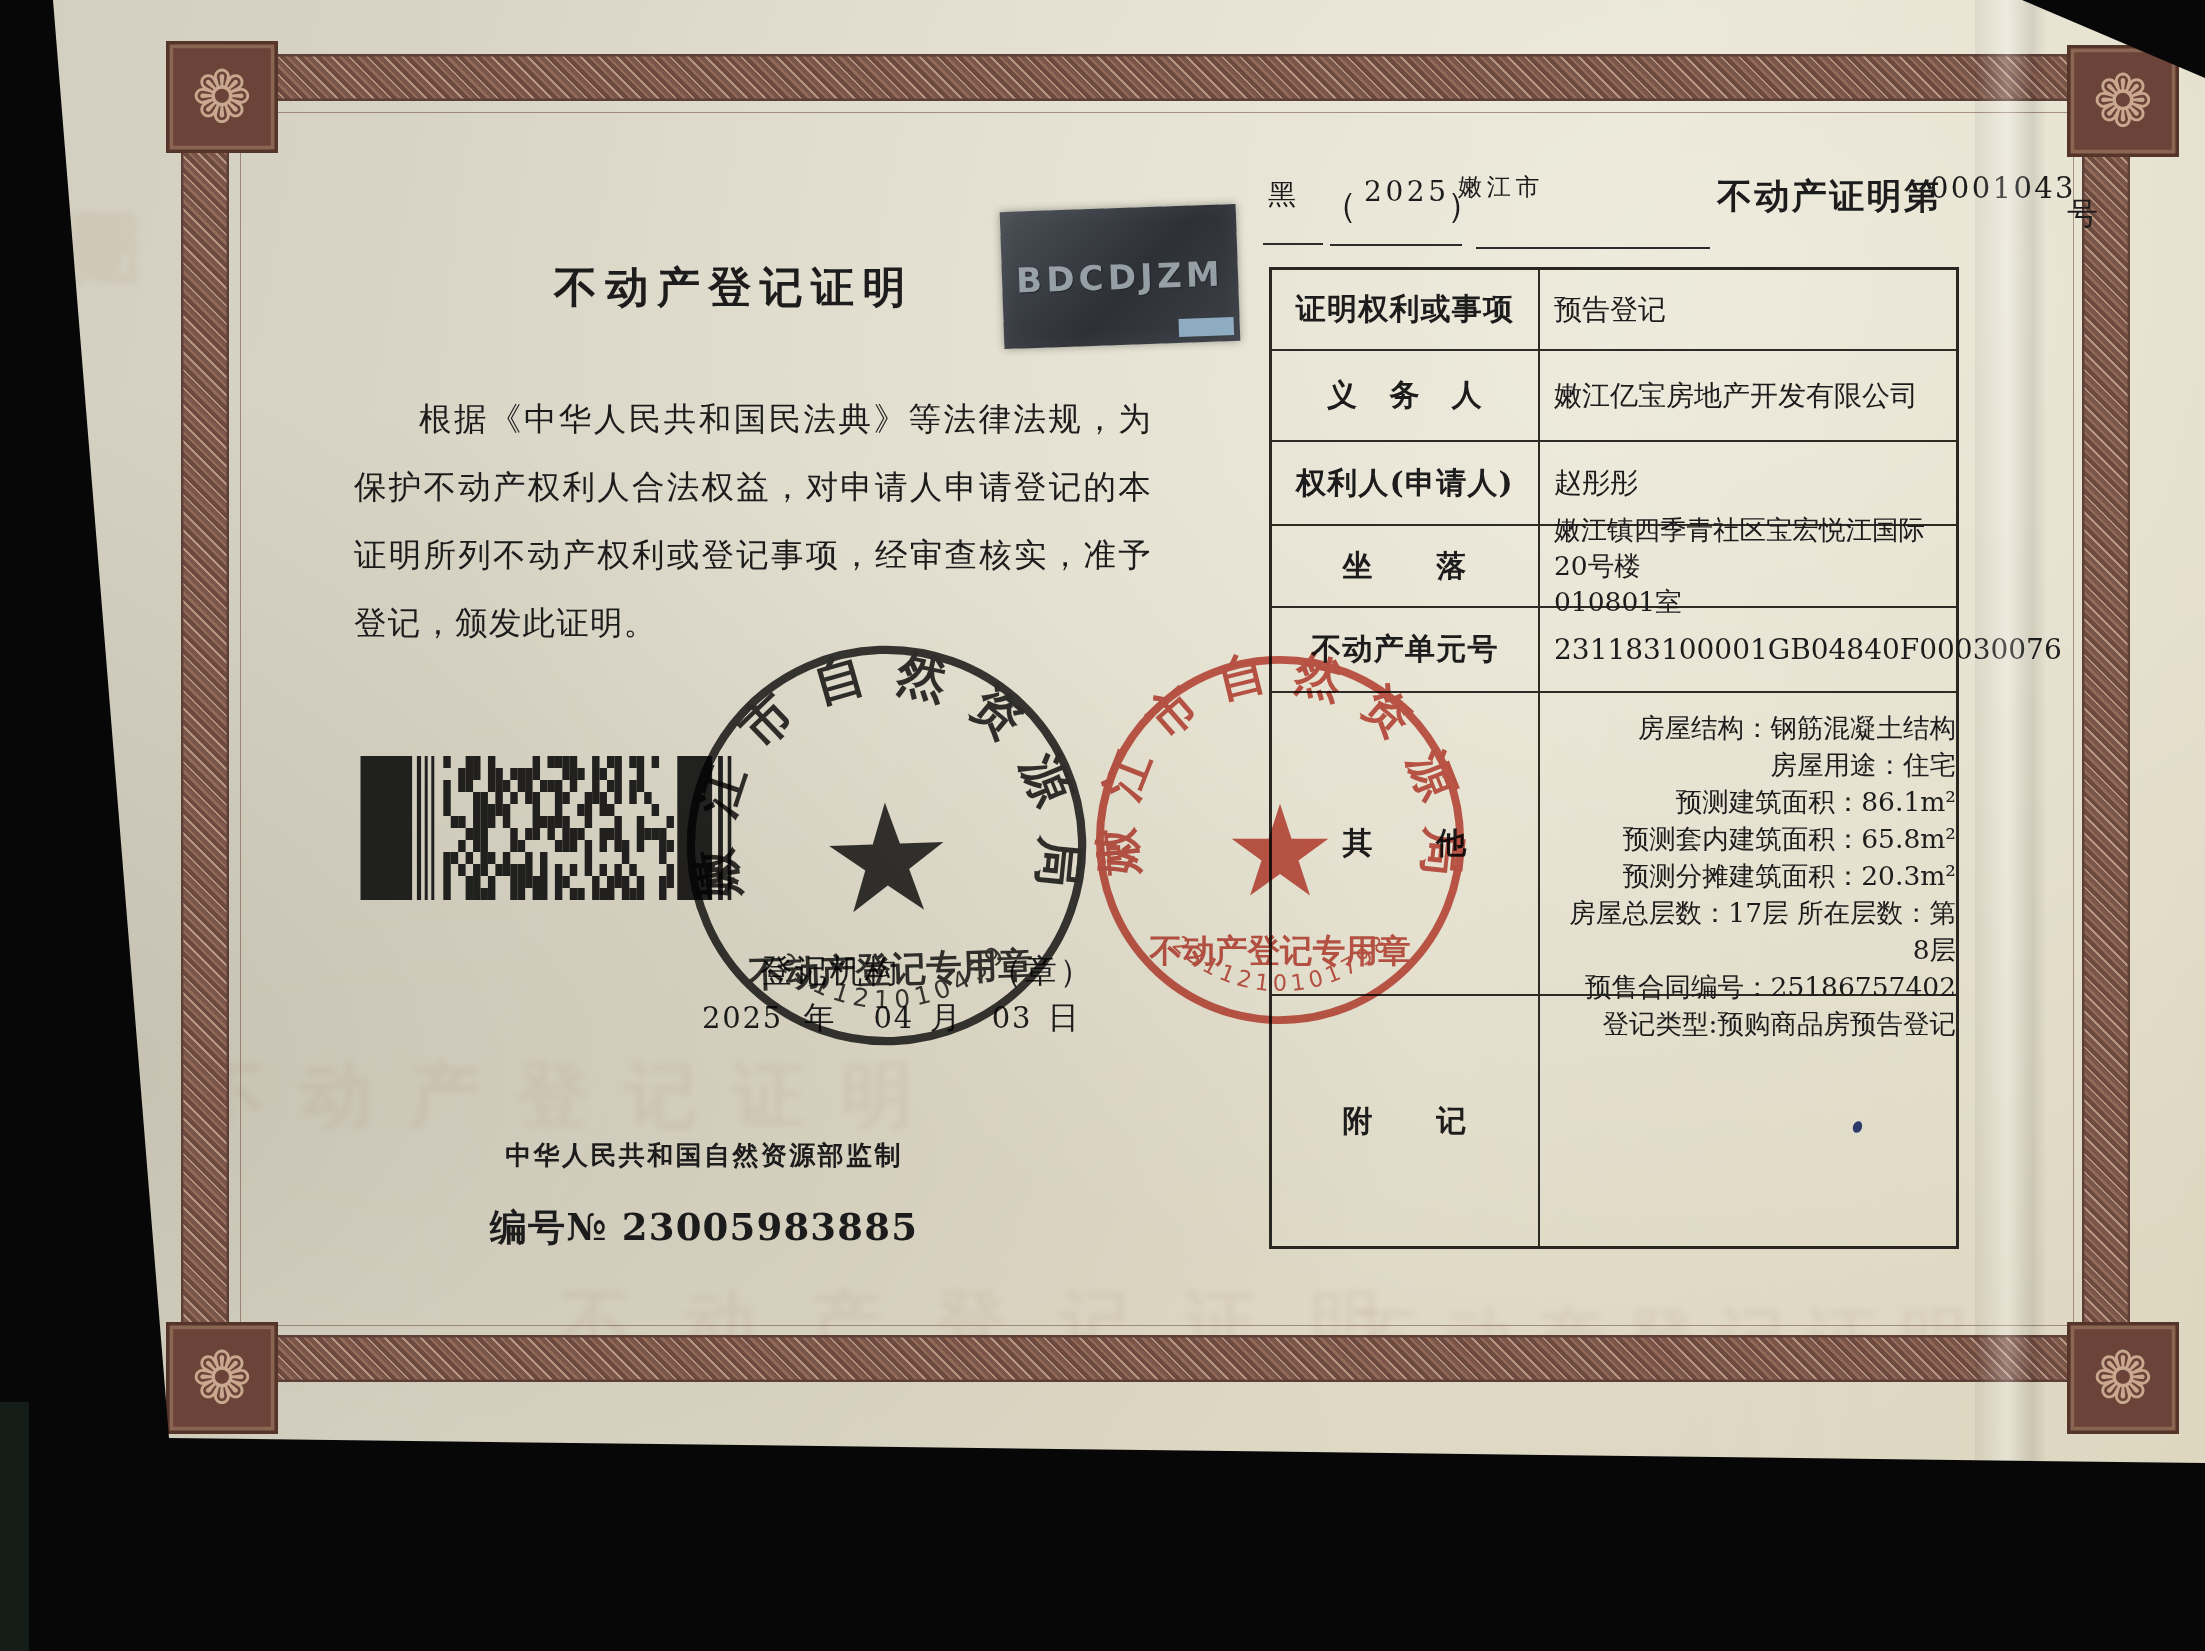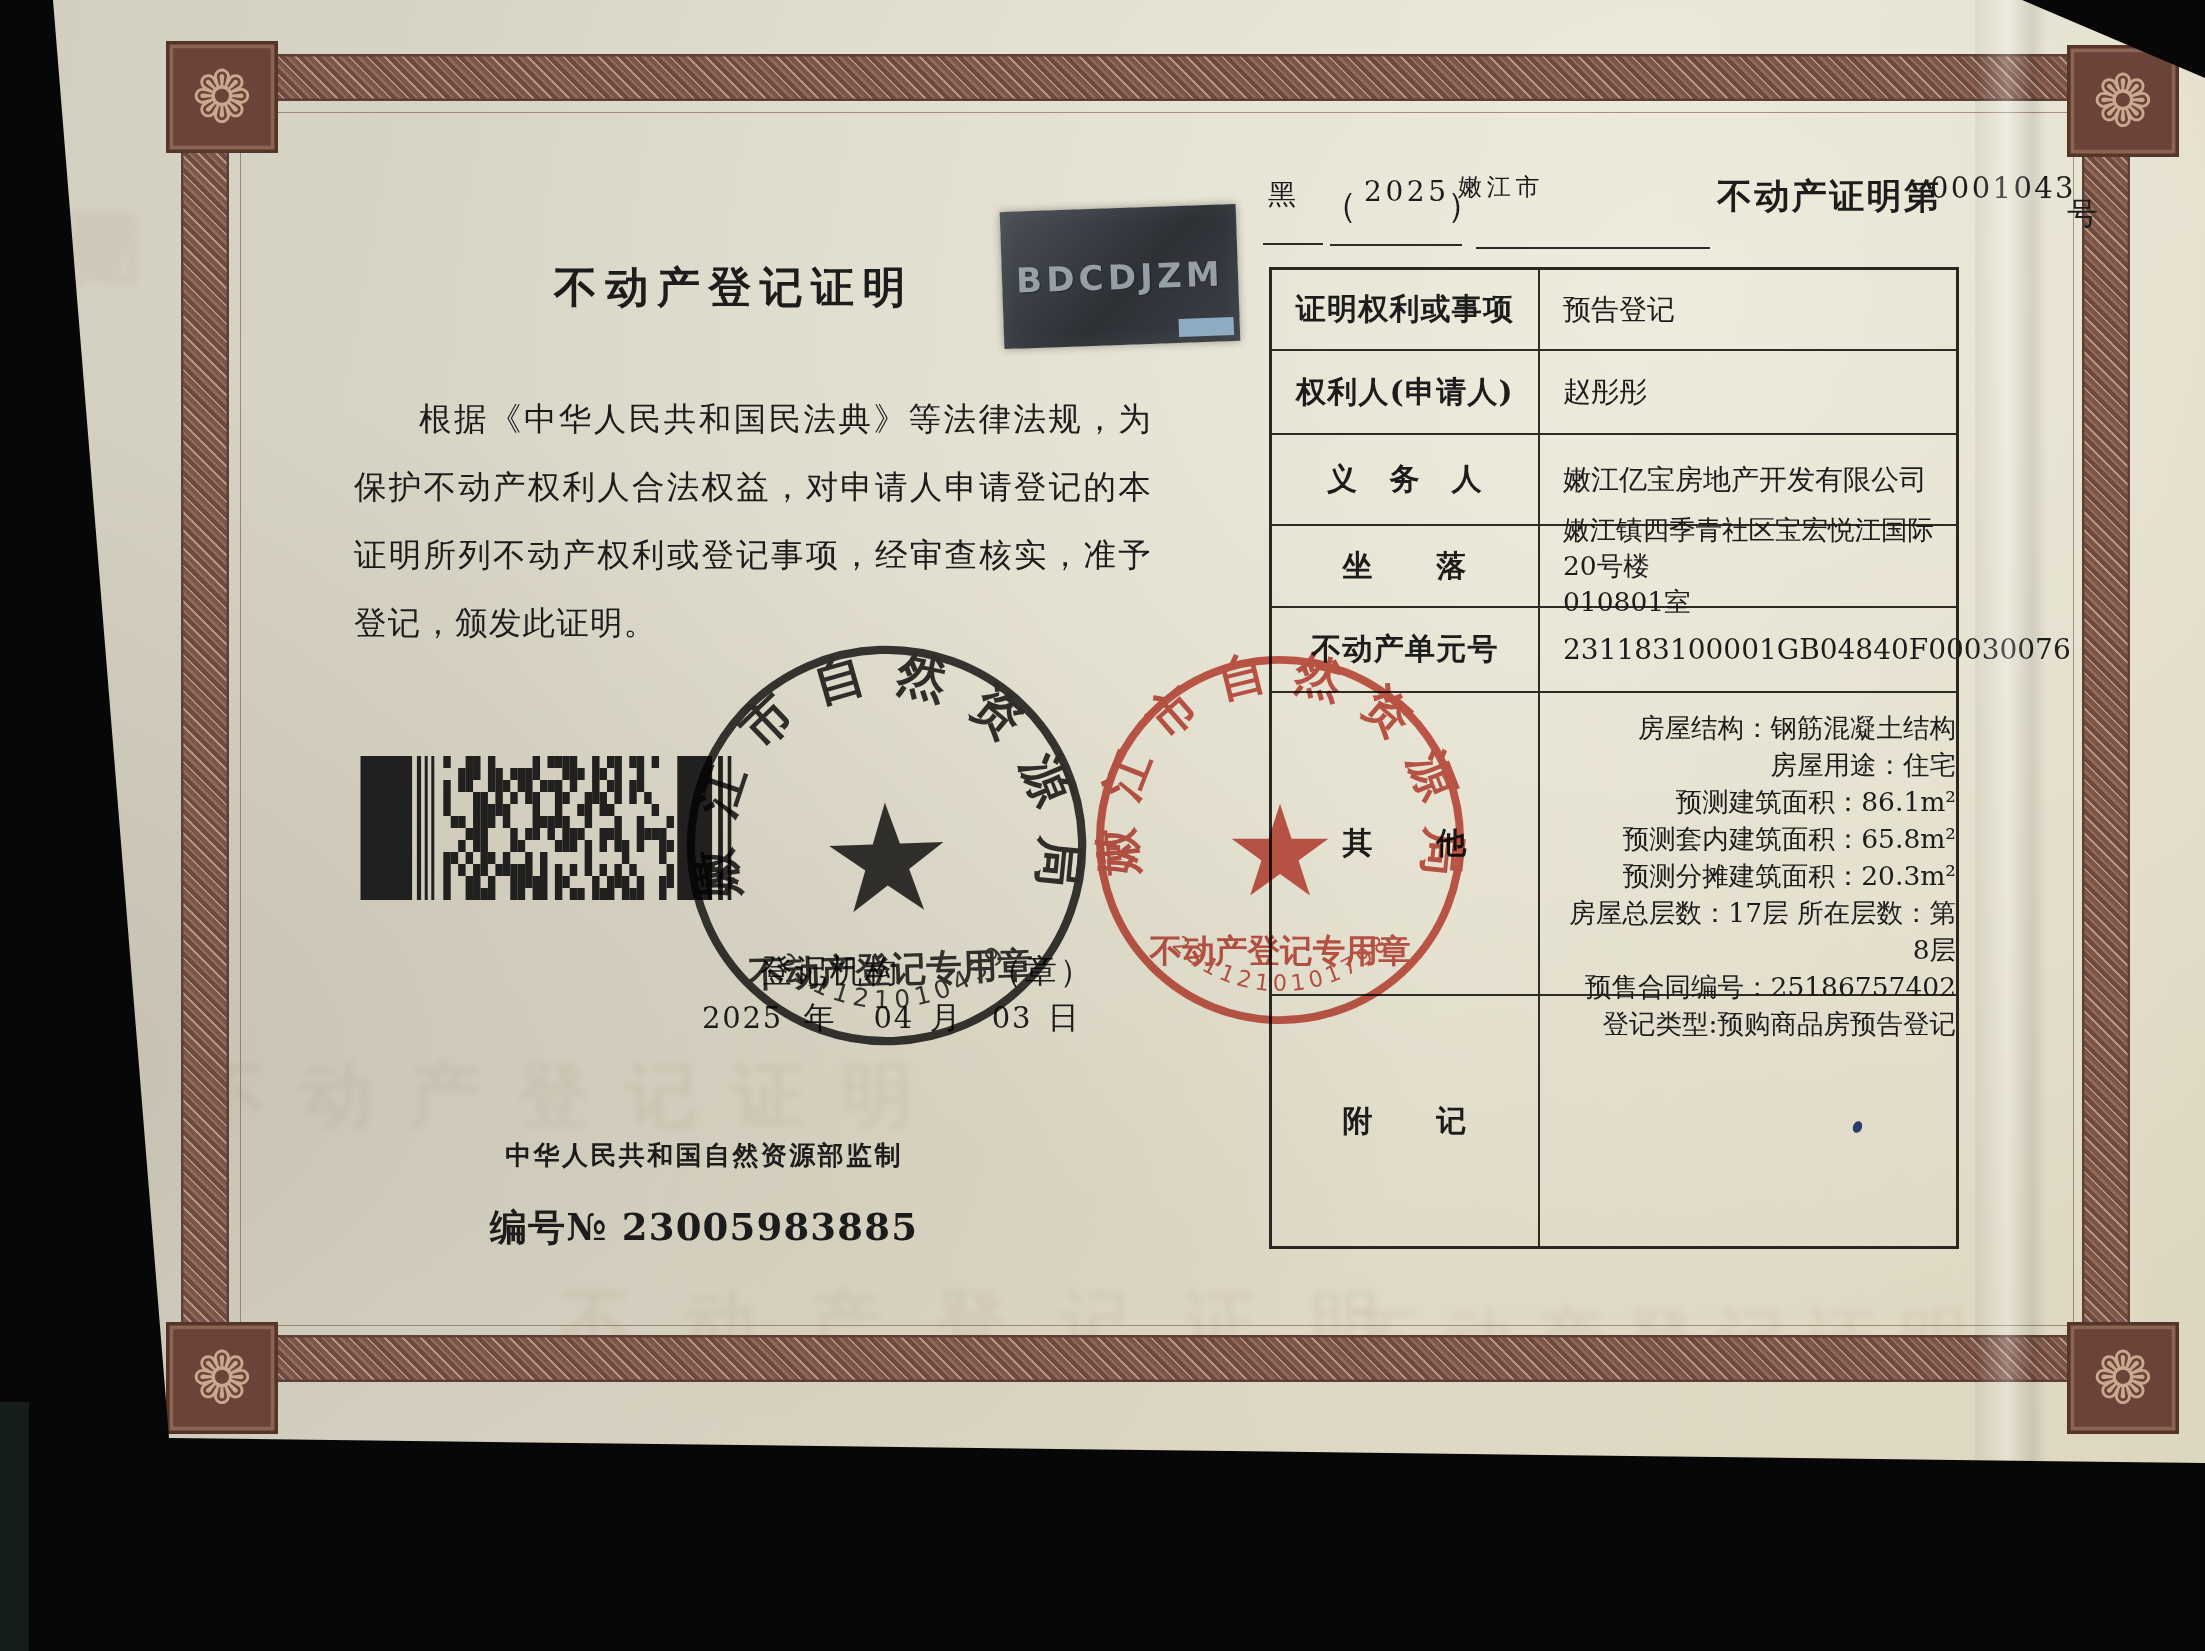--- a/index.html
+++ b/index.html
@@ -80,21 +80,21 @@
   .ul2{left:1330px;top:244px;width:132px;}
   .ul3{left:1476px;top:247px;width:234px;}
   
   .tbl{position:absolute;left:1269px;top:267px;width:690px;height:982px;
       border:3px solid #2a2722;box-sizing:border-box;}
   .t-row{position:relative;display:flex;border-bottom:2.4px solid #2e2a24;box-sizing:border-box;}
   .t-row:last-child{border-bottom:none;gap:48px;}
   .t-label{width:268px;flex:0 0 268px;border-right:2.4px solid #2e2a24;box-sizing:border-box;
       display:flex;align-items:center;justify-content:center;font-size:30px;font-weight:600;
       letter-spacing:1.2px;text-align:center;}
-  .t-value{flex:1;display:flex;align-items:center;padding-left:23px;font-size:28px;box-sizing:border-box;}
+  .t-value{flex:1;display:flex;align-items:center;padding-left:14px;font-size:28px;box-sizing:border-box;}
   .t-value.pre{white-space:pre-line;line-height:36px;align-items:center;}
   .t-other-lines{flex:1;padding:15.6px 0 0 23px;font-size:26.5px;line-height:37px;box-sizing:border-box;text-align:right;}
   .inkdot{position:absolute;left:1853px;top:1121px;width:9px;height:12px;border-radius:50%;
       background:#2c3a6b;transform:rotate(20deg);}
 </style>
 </head>
 <body>
 
 <div class="canvas">
   <div class="bg-sliver"></div>
@@ -356,27 +356,27 @@
     <span class="hd hd-suffix">号</span>
     <div class="uline ul1"></div>
     <div class="uline ul2"></div>
     <div class="uline ul3"></div>
 
     <div class="tbl">
       <div class="t-row" style="height:81px">
         <div class="t-label">证明权利或事项</div>
         <div class="t-value">预告登记</div>
       </div>
+      <div class="t-row" style="height:91px">
+        <div class="t-label">义　务　人</div>
+        <div class="t-value">嫩江亿宝房地产开发有限公司</div>
+      </div>
       <div class="t-row" style="height:84px">
         <div class="t-label">权利人(申请人)</div>
         <div class="t-value">赵彤彤</div>
-      </div>
-      <div class="t-row" style="height:91px">
-        <div class="t-label">义　务　人</div>
-        <div class="t-value">嫩江亿宝房地产开发有限公司</div>
       </div>
       <div class="t-row" style="height:82px">
         <div class="t-label">坐　　落</div>
         <div class="t-value pre" style="font-size:26.5px">嫩江镇四季青社区宝宏悦江国际20号楼
 010801室</div>
       </div>
       <div class="t-row" style="height:85px">
         <div class="t-label">不动产单元号</div>
         <div class="t-value">231183100001GB04840F00030076</div>
       </div>

